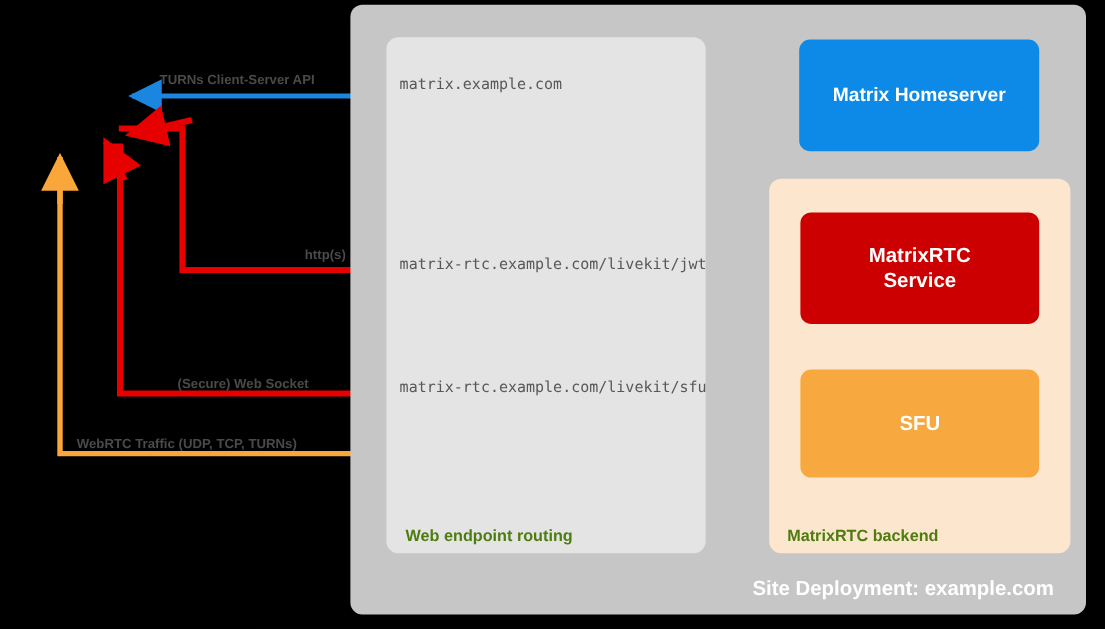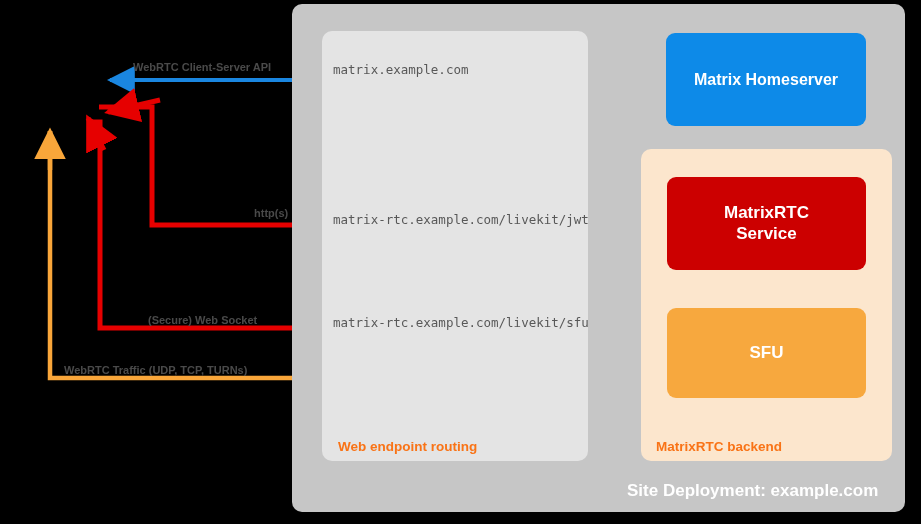--- a/index.html
+++ b/index.html
@@ -85,21 +85,21 @@
   }
   #rtc-panel {
     left: 641px; top: 149px;
     width: 251px; height: 312px;
     background: #fce6cd;
     border-radius: 10px;
     z-index: 2;
   }
   .panel-label {
     position: absolute;
-    color: #f97316;
+    color: #4d7c0f;
     font-weight: bold;
     font-size: 13.5px;
     white-space: nowrap;
     z-index: 3;
   }
   #web-panel-label { left: 338px; top: 439px; }
   #rtc-panel-label { left: 656px; top: 439px; }
   #site-label {
     position: absolute;
     left: 627px; top: 481px;
@@ -186,21 +186,21 @@
   </div>
 
   <div class="node" id="sfu-box">
     <span>SFU</span>
   </div>
 
   <div class="panel-label" id="web-panel-label">Web endpoint routing</div>
   <div class="panel-label" id="rtc-panel-label">MatrixRTC backend</div>
   <div id="site-label">Site Deployment: example.com</div>
 
-  <div class="edge-label" id="label-csapi">WebRTC Client-Server API</div>
+  <div class="edge-label" id="label-csapi">TURNs Client-Server API</div>
   <div class="edge-label" id="label-https">http(s)</div>
   <div class="edge-label" id="label-ws">(Secure) Web Socket</div>
   <div class="edge-label" id="label-webrtc">WebRTC Traffic (UDP, TCP, TURNs)</div>
 
   <div class="url-label" id="url-jwt">matrix-rtc.example.com/livekit/jwt</div>
   <div class="url-label" id="url-matrix">matrix.example.com</div>
   <div class="url-label" id="url-sfu">matrix-rtc.example.com/livekit/sfu</div>
 
 </div>
 

